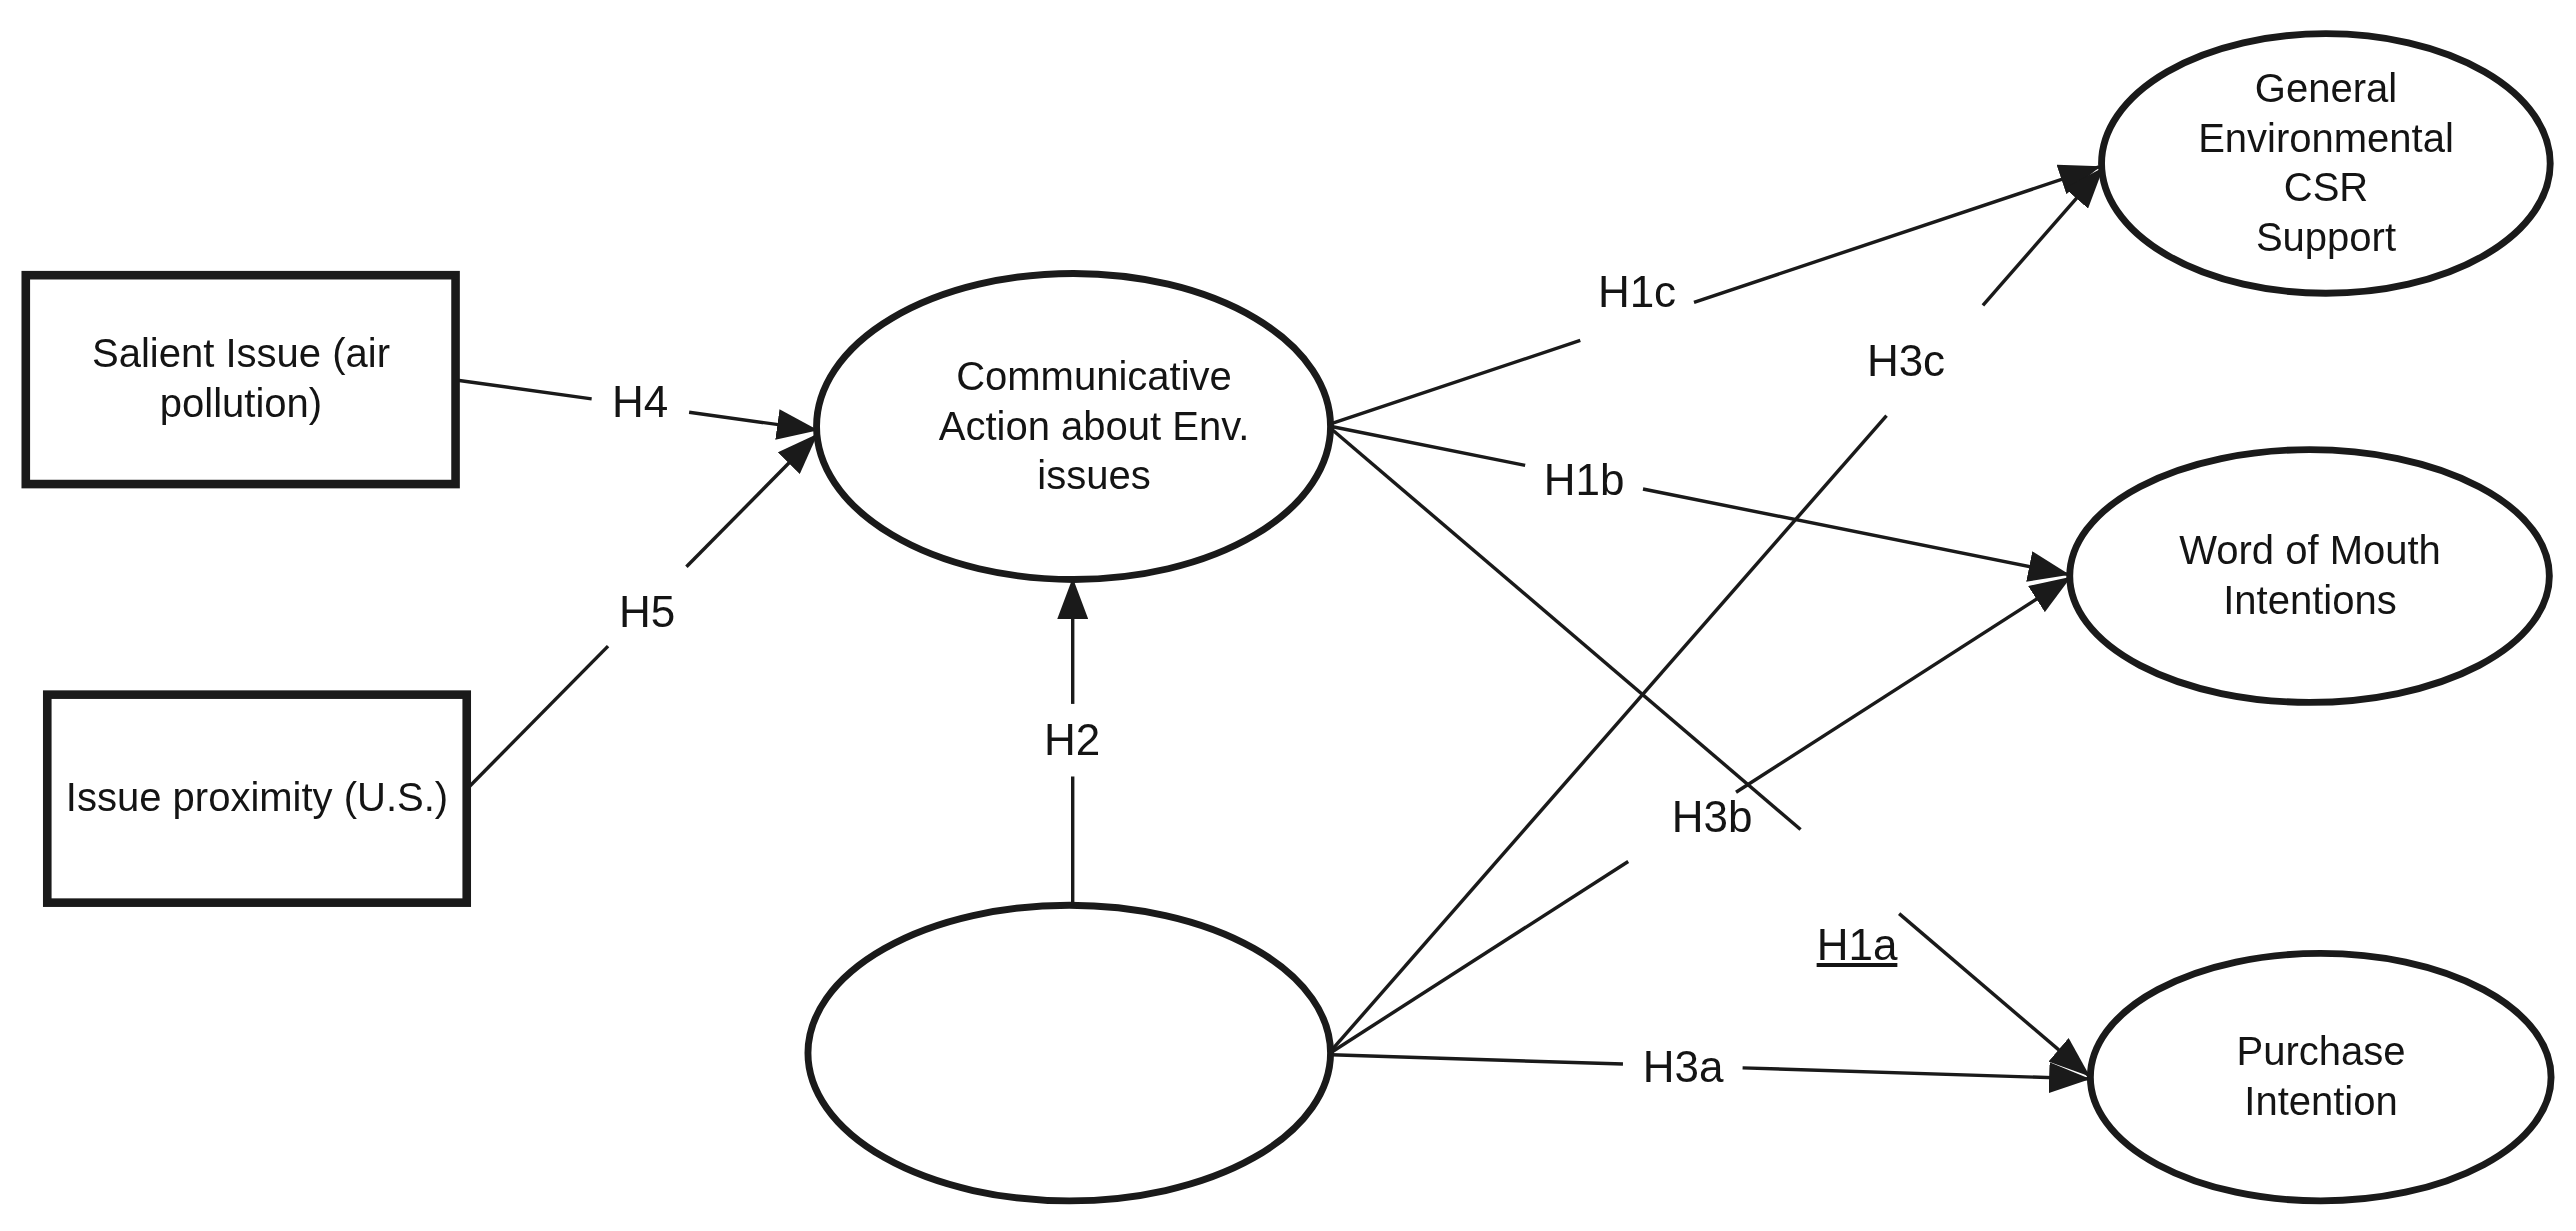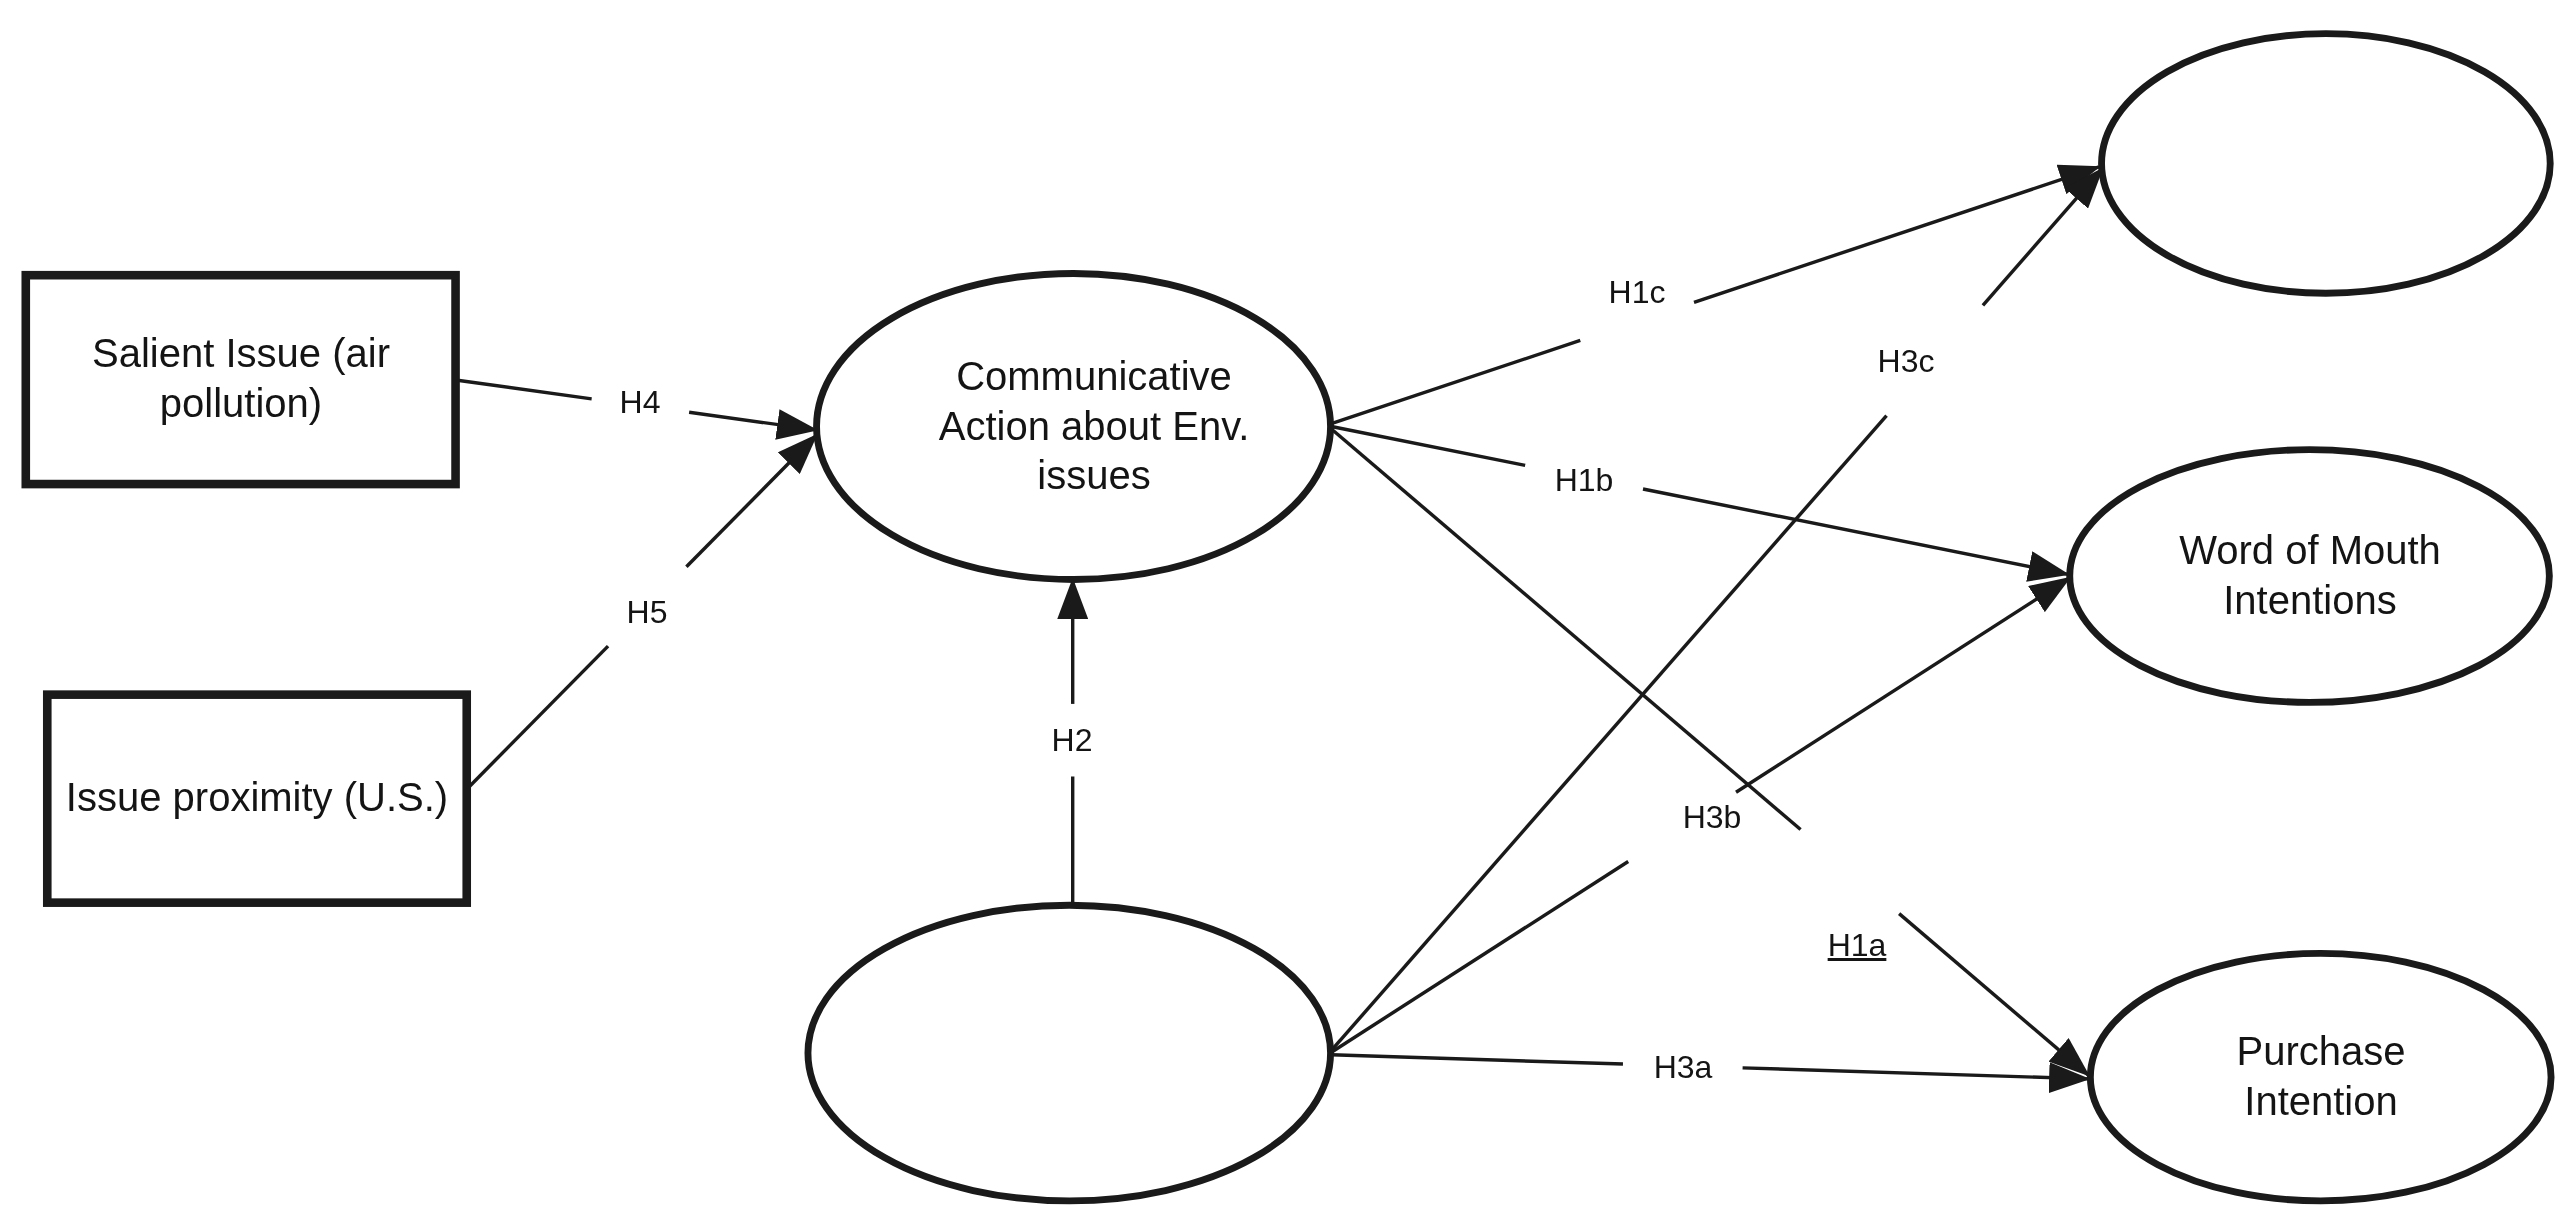--- a/index.html
+++ b/index.html
@@ -29,21 +29,21 @@
     font-size: 40px;
     line-height: 1.24;
     color: #141414;
     pointer-events: none;
   }
   .edge-label {
     position: absolute;
     transform: translate(-50%, -50%);
     text-align: center;
     white-space: nowrap;
-    font-size: 32px;
+    font-size: 44px;
     line-height: 1;
     color: #141414;
     pointer-events: none;
   }
 </style>
 </head>
 <body>
 
 <div id="stage">
   <svg id="diagram-svg" viewBox="0 0 2997 1433" xmlns="http://www.w3.org/2000/svg">
@@ -87,17 +87,20 @@
     <div class="edge-label" style="left: 1857px; top: 945px; text-decoration: underline;">H1a</div>
     <div class="edge-label" style="left: 1906px; top: 361px;">H3c</div>
     <div class="edge-label" style="left: 1682px; top: 817px; margin-left: 30px;">H3b</div>
     <div class="edge-label" style="left: 1683px; top: 1067px;">H3a</div>
     <div class="node-label" style="left: 241px; top: 379px;">Salient Issue (air
 pollution)</div>
     <div class="node-label" style="left: 257px; top: 798px;">Issue proximity (U.S.)</div>
     <div class="node-label" style="left: 1074px; top: 426px; margin-left: 20px;">Communicative
 Action about Env.
 issues</div>
+    <div class="node-label" style="left: 2326px; top: 163px;">General
+Environmental CSR
+Support</div>
     <div class="node-label" style="left: 2310px; top: 576px;">Word of Mouth
 Intentions</div>
     <div class="node-label" style="left: 2321px; top: 1077px;">Purchase Intention</div>
   </div>
 
 
 </body></html>

